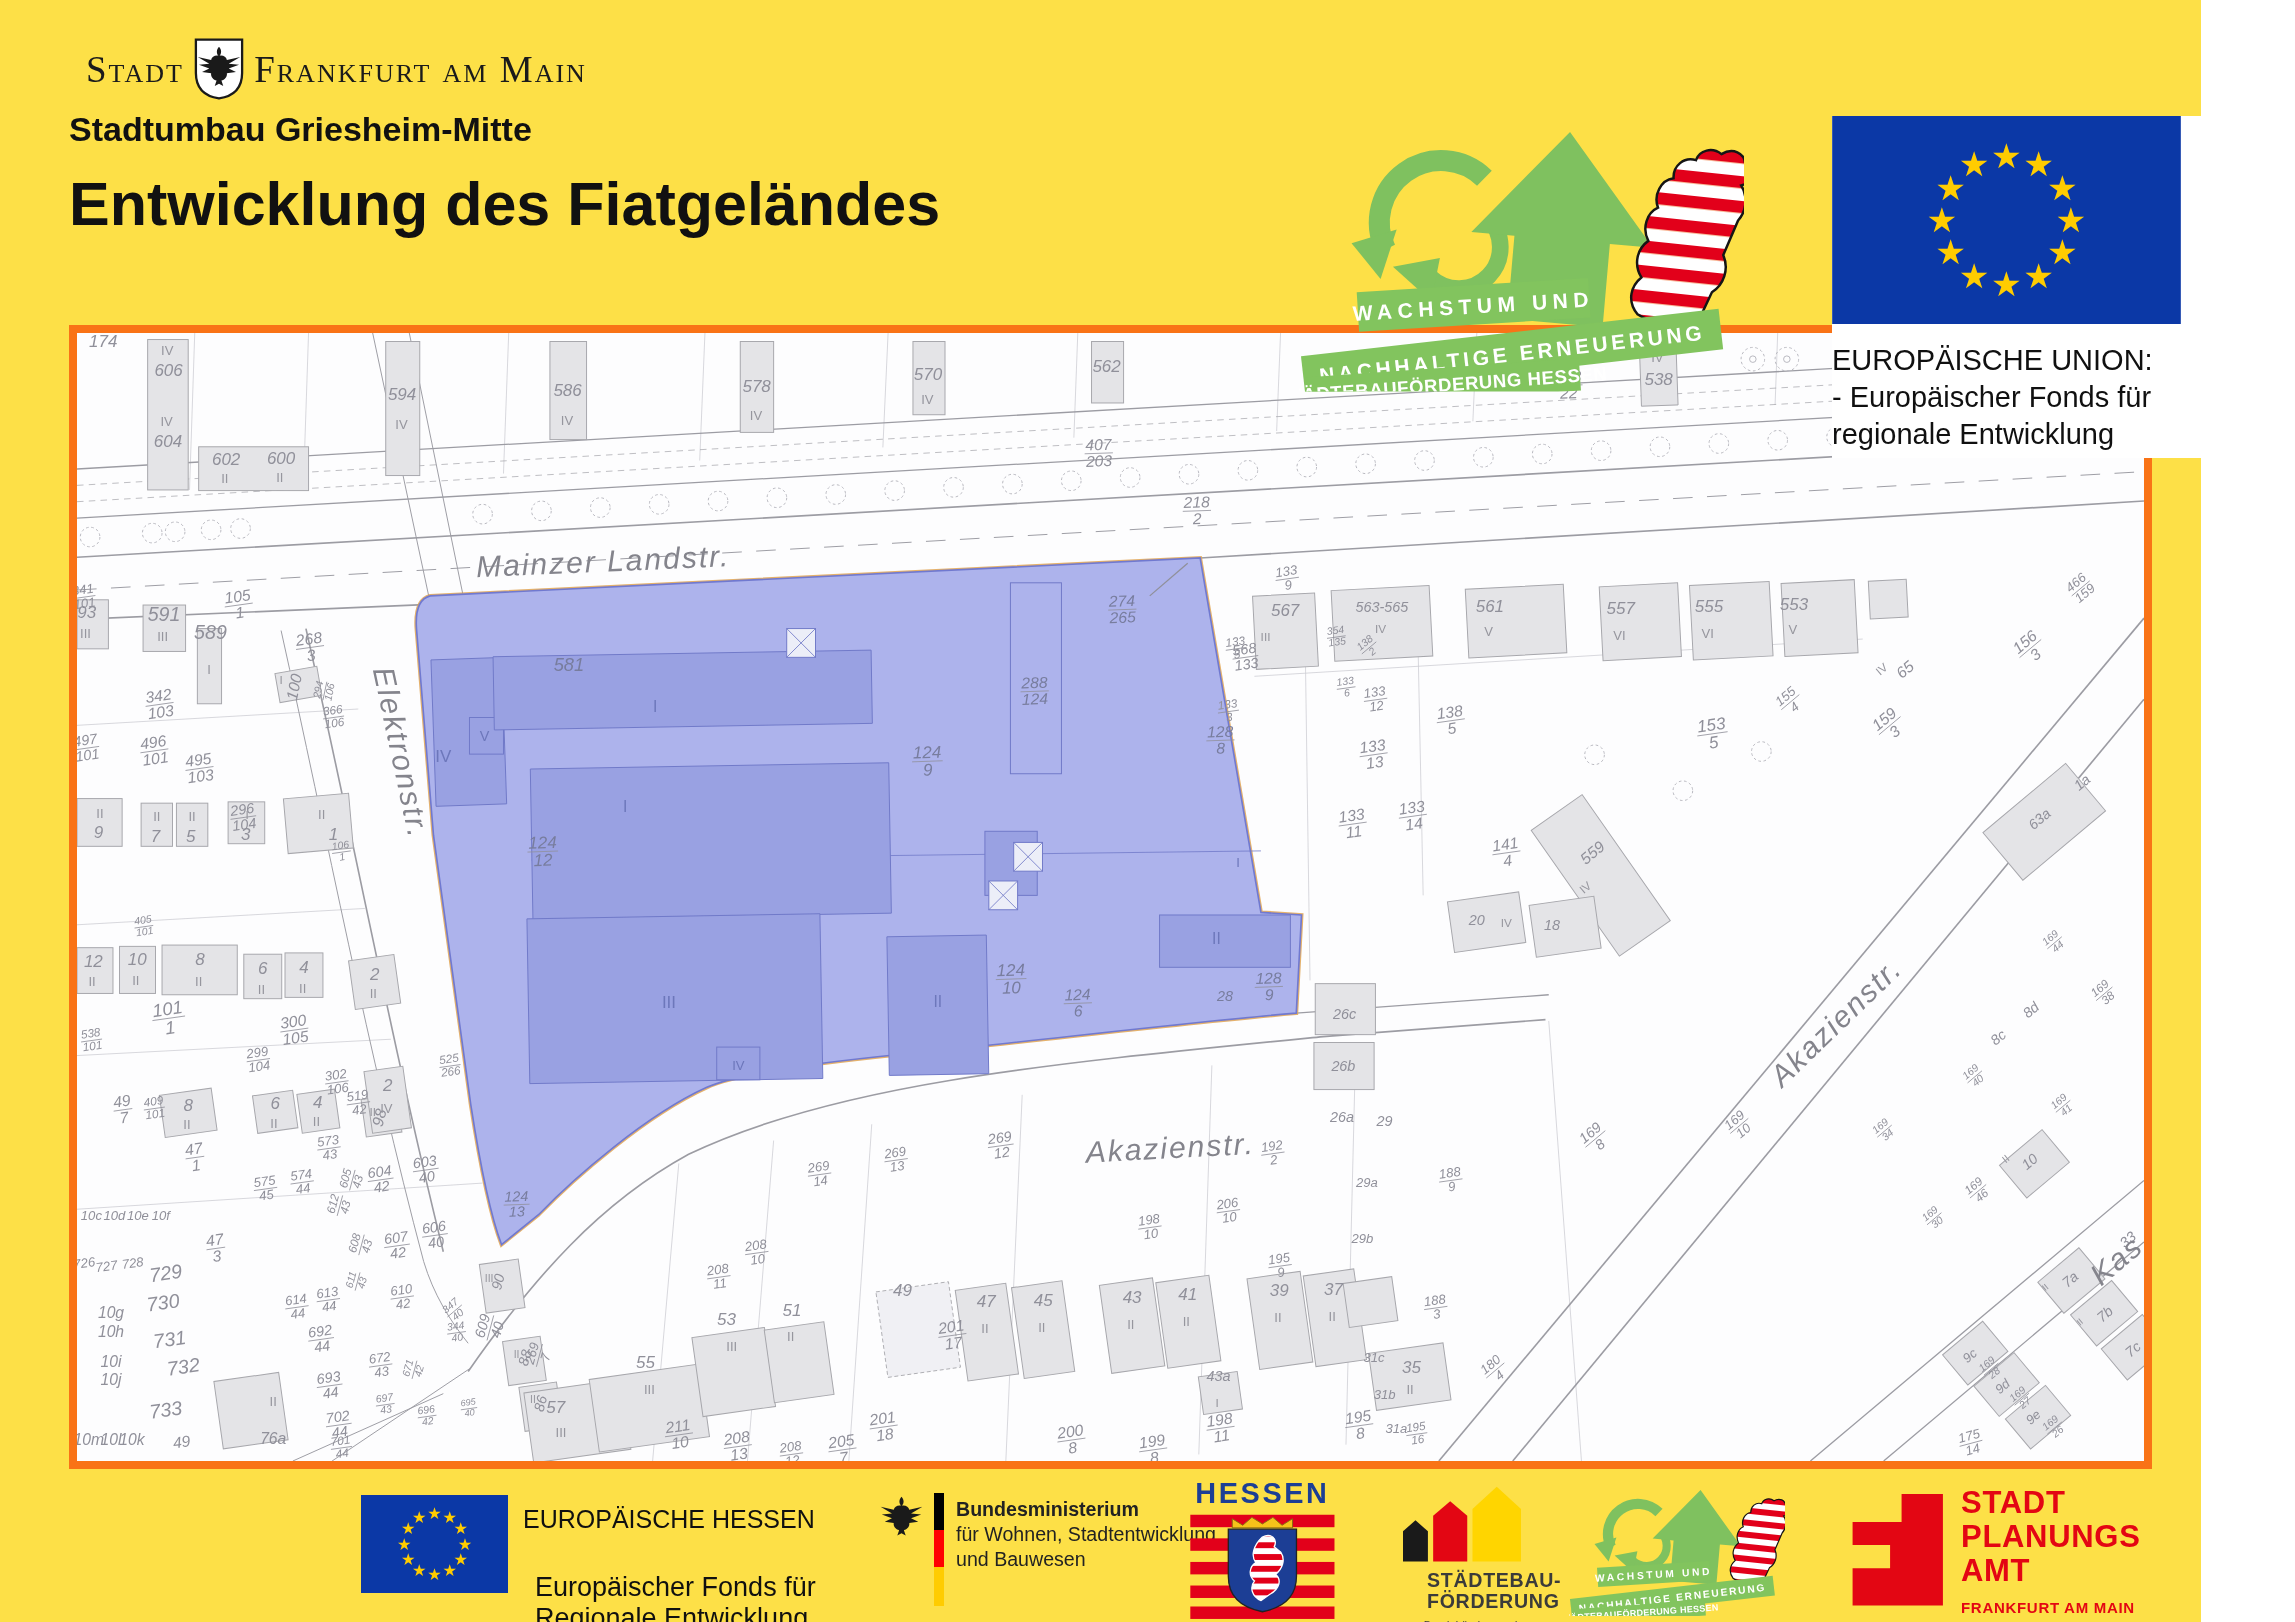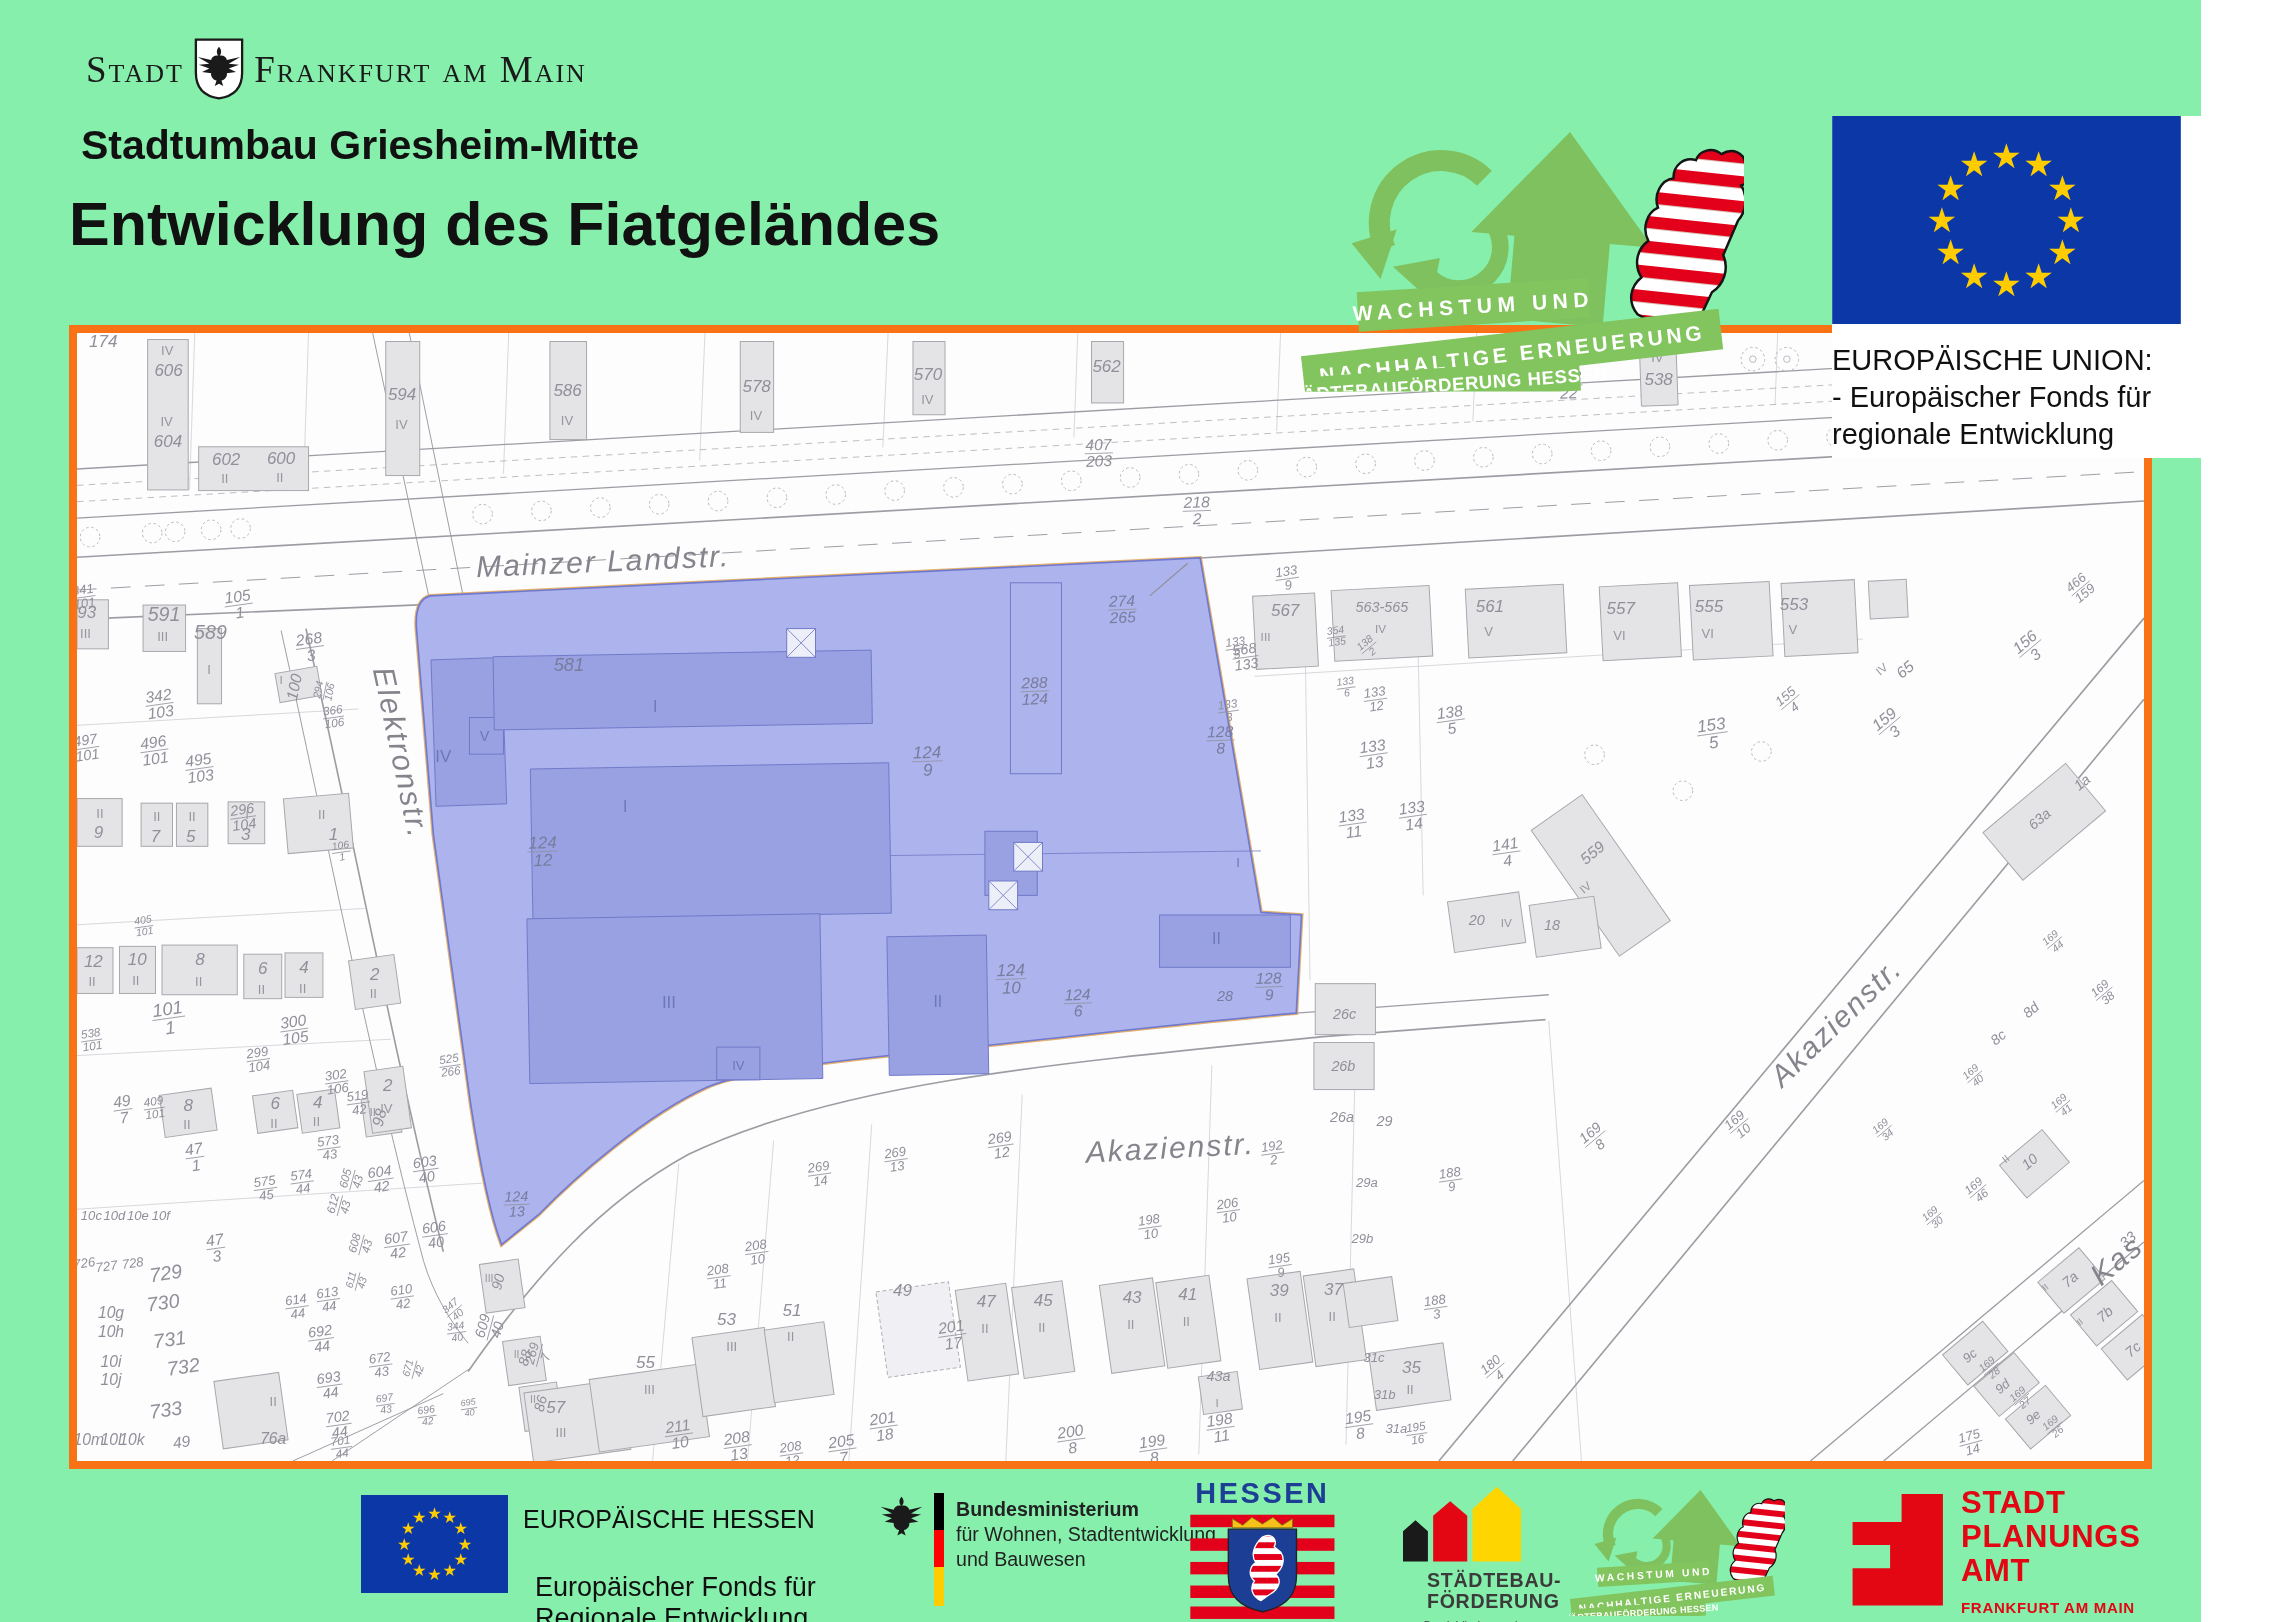--- a/index.html
+++ b/index.html
@@ -1,23 +1,23 @@
 <!DOCTYPE html>
 <html style="font-size:10.5px"><head>
 <meta charset="utf-8">
 <style>
   html,body{margin:0;padding:0;background:#fff;}
-  .page{position:relative;width:2201px;height:1622px;background:#86efac;overflow:hidden;
+  .page{position:relative;width:2201px;height:1622px;background:#fde047;overflow:hidden;
         font-family:"Liberation Sans",sans-serif;color:#111;}
   
   .city-logo{position:absolute;left:86px;top:37px;display:flex;align-items:center;gap:9.2px;
              font-family:"Liberation Serif",serif;font-variant:small-caps;font-size:37px;
              letter-spacing:2px;color:#1b1b1b;z-index:6;}
   .title-block{position:absolute;left:69px;top:110px;z-index:6;}
-  .title-block h1{margin:12px;font-size:41px;font-weight:bold;letter-spacing:0;}
+  .title-block h1{margin:0;font-size:34px;font-weight:bold;letter-spacing:0;}
   .title-block h2{margin:20px 0 0 0;font-size:61px;font-weight:bold;letter-spacing:0;}
   .wlogo-top{position:absolute;left:1299px;top:113px;width:445px;height:285px;z-index:7;}
   .eu-top{position:absolute;left:1832px;top:116px;z-index:7;background:#fff;padding-bottom:5.2px;}
   .eu-top-text{margin-top:15.7px;font-size:29px;line-height:37px;color:#101010;width:458px;}
   
   .map-frame{position:absolute;left:69px;top:325px;width:2067px;height:1128px;
              border:8px solid #f97316;background:#fdfdfe;z-index:1;}
   .map-frame svg{position:absolute;left:0;top:0;width:100%;height:100%;}
   .pl{stroke:#cdcdd3;stroke-width:1.2;}
   .sp{stroke:#9c9ca3;fill:none;}

